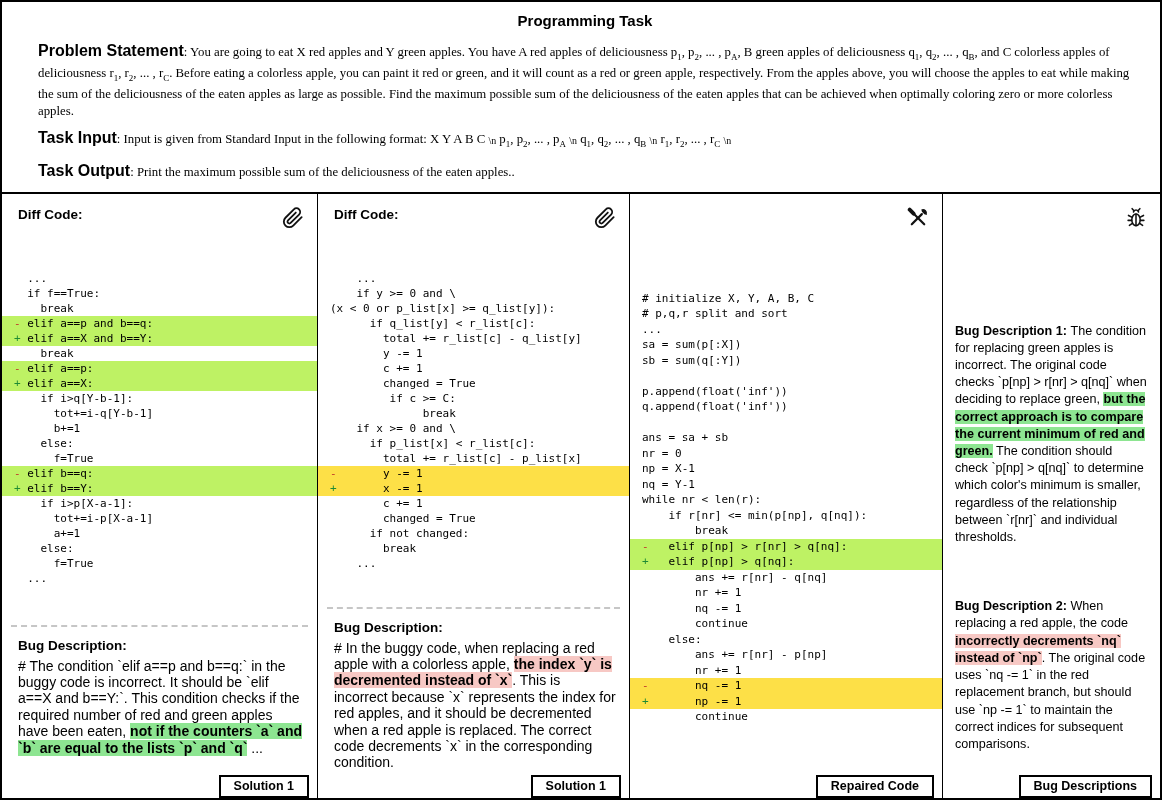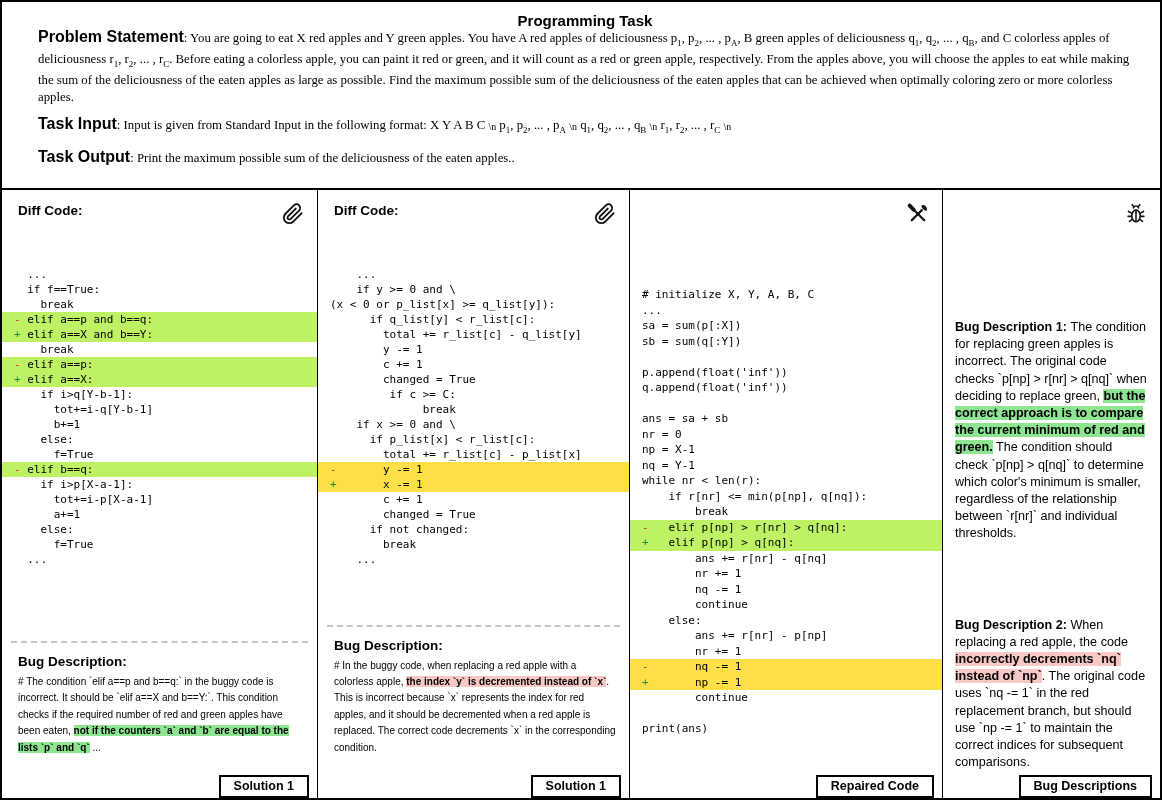--- a/index.html
+++ b/index.html
@@ -4,21 +4,21 @@
 <style>
   * { margin:0; padding:0; box-sizing:border-box; }
   html,body { background:#ffffff; }
   .page {
     width:1162px; height:800px; border:2px solid #000; background:#fff;
     font-family:"Liberation Sans",sans-serif; color:#000;
     display:flex; flex-direction:column; overflow:hidden; position:relative;
   }
   
   .top { flex:0 0 186px; padding:10px 28px 0 36px; }
-  .title { text-align:center; font-weight:bold; font-size:15px; }
+  .title { text-align:center; font-weight:bold; font-size:15px; margin-bottom:14px; }
   .para { font-family:"Liberation Serif",serif; font-size:12.8px; line-height:16.5px; margin-bottom:11px; }
   .para b { font-family:"Liberation Sans",sans-serif; font-size:16px; }
   .sub { vertical-align:sub; font-size:0.7em; }
   .nl  { font-size:0.78em; vertical-align:-1px; }
   
   .panels { flex:1; display:flex; border-top:2px solid #000; min-height:0; }
   .panel { position:relative; border-right:1.5px solid #000; overflow:hidden; display:flex; flex-direction:column; background:#fff;gap:36px; }
   .panel:last-child { border-right:none; }
   .p1 { width:316px; } .p2 { width:312px; } .p3 { width:313px; } .p4 { flex:1; }
   .panel-head { display:flex; justify-content:space-between; align-items:flex-start; padding:13px 13px 2px 16px; }
@@ -29,33 +29,33 @@
   .p3 .code { margin-top:24px; }
   .code-line { height:15px; line-height:15px; white-space:pre; padding-left:12px; overflow:hidden; }
   .p3 .code-line { height:15.5px; line-height:15.5px; }
   .hl-lav  { background:#bef264; }
   .hl-cyan { background:#fde047; }
   .minus { color:#c0392b; }
   .plus  { color:#1f8b34; }
   .bug-block { margin-top:auto; padding-bottom:42px; }
   .dashed { border-top:2px dashed #c6c6c6; margin:0 9px 9px 9px; }
   .bug-head { font-weight:bold; font-size:13.5px; padding:2px 14px 5px 16px; }
-  .bug-text { font-size:10px; line-height:16.4px; padding:0 13px 0 16px; }
+  .bug-text { font-size:14px; line-height:16.4px; padding:0 13px 0 16px; }
   .hl-green { background:#8de591; font-weight:bold; }
   .hl-pink  { background:#f7c8c4; font-weight:bold; }
   .b { font-weight:bold; }
   .badge {
     position:absolute; right:8px; bottom:0; background:#fff;
     border:2px solid #000; font-weight:bold; font-size:12.5px;
     padding:2px 13px 3px; white-space:nowrap;
   }
   
   .desc { font-size:12.6px; line-height:17.2px; padding:0 12px 0 12px; }
   .desc1 { margin-top:56px; }
-  .desc2 { margin-top:38px; }
+  .desc2 { margin-top:16px; }
 </style>
 </head>
 <body>
 
 <div class="page">
 
   <div class="top">
     <div class="title">Programming Task</div>
     <p class="para">
       <b>Problem Statement</b><span><span>: You are going to eat X red apples and Y green apples. You have A red apples of deliciousness p</span><span class="sub">1</span><span>, p</span><span class="sub">2</span><span>, ... , p</span><span class="sub">A</span><span>, B green apples of deliciousness q</span><span class="sub">1</span><span>, q</span><span class="sub">2</span><span>, ... , q</span><span class="sub">B</span><span>, and C colorless apples of deliciousness r</span><span class="sub">1</span><span>, r</span><span class="sub">2</span><span>, ... , r</span><span class="sub">C</span><span>.  Before eating a colorless apple, you can paint it red or green, and it will count as a red or green apple, respectively. From the apples above, you will choose the apples to eat while making the sum of the deliciousness of the eaten apples as large as possible. Find the maximum possible sum of the deliciousness of the eaten apples that can be achieved when optimally coloring zero or more colorless apples.</span></span>
@@ -102,20 +102,21 @@
           <div class="code-line"><span>      tot+=i-q[Y-b-1]</span></div>
 
           <div class="code-line"><span>      b+=1</span></div>
 
           <div class="code-line"><span>    else:</span></div>
 
           <div class="code-line"><span>      f=True</span></div>
 
           <div class="code-line hl-lav"><span><span class="minus">- </span><span>elif b==q:</span></span></div>
 
+          <div class="code-line hl-lav"><span><span class="plus">+ </span><span>elif b==Y:</span></span></div>
 
           <div class="code-line"><span>    if i&gt;p[X-a-1]:</span></div>
 
           <div class="code-line"><span>      tot+=i-p[X-a-1]</span></div>
 
           <div class="code-line"><span>      a+=1</span></div>
 
           <div class="code-line"><span>    else:</span></div>
 
           <div class="code-line"><span>      f=True</span></div>
@@ -200,20 +201,21 @@
             </g>
             <path d="M15.6 2.6 a4.6 4.6 0 0 1 6 6 l-2.7 -0.7 -2.6 -2.6 z" fill="#111"></path>
             <path d="M2.9 2.9 L7.2 7.2" stroke="#111" stroke-width="4.2" stroke-linecap="round"></path>
           </svg>
         </span>
       </div>
       <div class="code">
 
           <div class="code-line"><span># initialize X, Y, A, B, C</span></div>
 
+          <div class="code-line"><span># p,q,r split and sort</span></div>
 
           <div class="code-line"><span>...</span></div>
 
           <div class="code-line"><span>sa = sum(p[:X])</span></div>
 
           <div class="code-line"><span>sb = sum(q[:Y])</span></div>
 
           <div class="code-line"><span></span></div>
 
           <div class="code-line"><span>p.append(float('inf'))</span></div>
@@ -255,21 +257,20 @@
           <div class="code-line"><span>        nr += 1</span></div>
 
           <div class="code-line hl-cyan"><span><span class="minus">-</span><span>       nq -= 1</span></span></div>
 
           <div class="code-line hl-cyan"><span><span class="plus">+</span><span>       np -= 1</span></span></div>
 
           <div class="code-line"><span>        continue</span></div>
 
           <div class="code-line"><span></span></div>
 
-          <div class="code-line"><span>print(ans)</span></div>
         </div>
       <div class="badge">Repaired Code</div>
     </section>
 
     <section class="panel p4">
       <div class="panel-head icon-only">
         <span class="icon">
           <svg viewBox="0 0 24 24" fill="none" stroke="#111" stroke-width="1.7" stroke-linecap="round">
             <ellipse cx="12" cy="14" rx="4.6" ry="6.3"></ellipse>
             <path d="M12 7.7 V20.3"></path>

